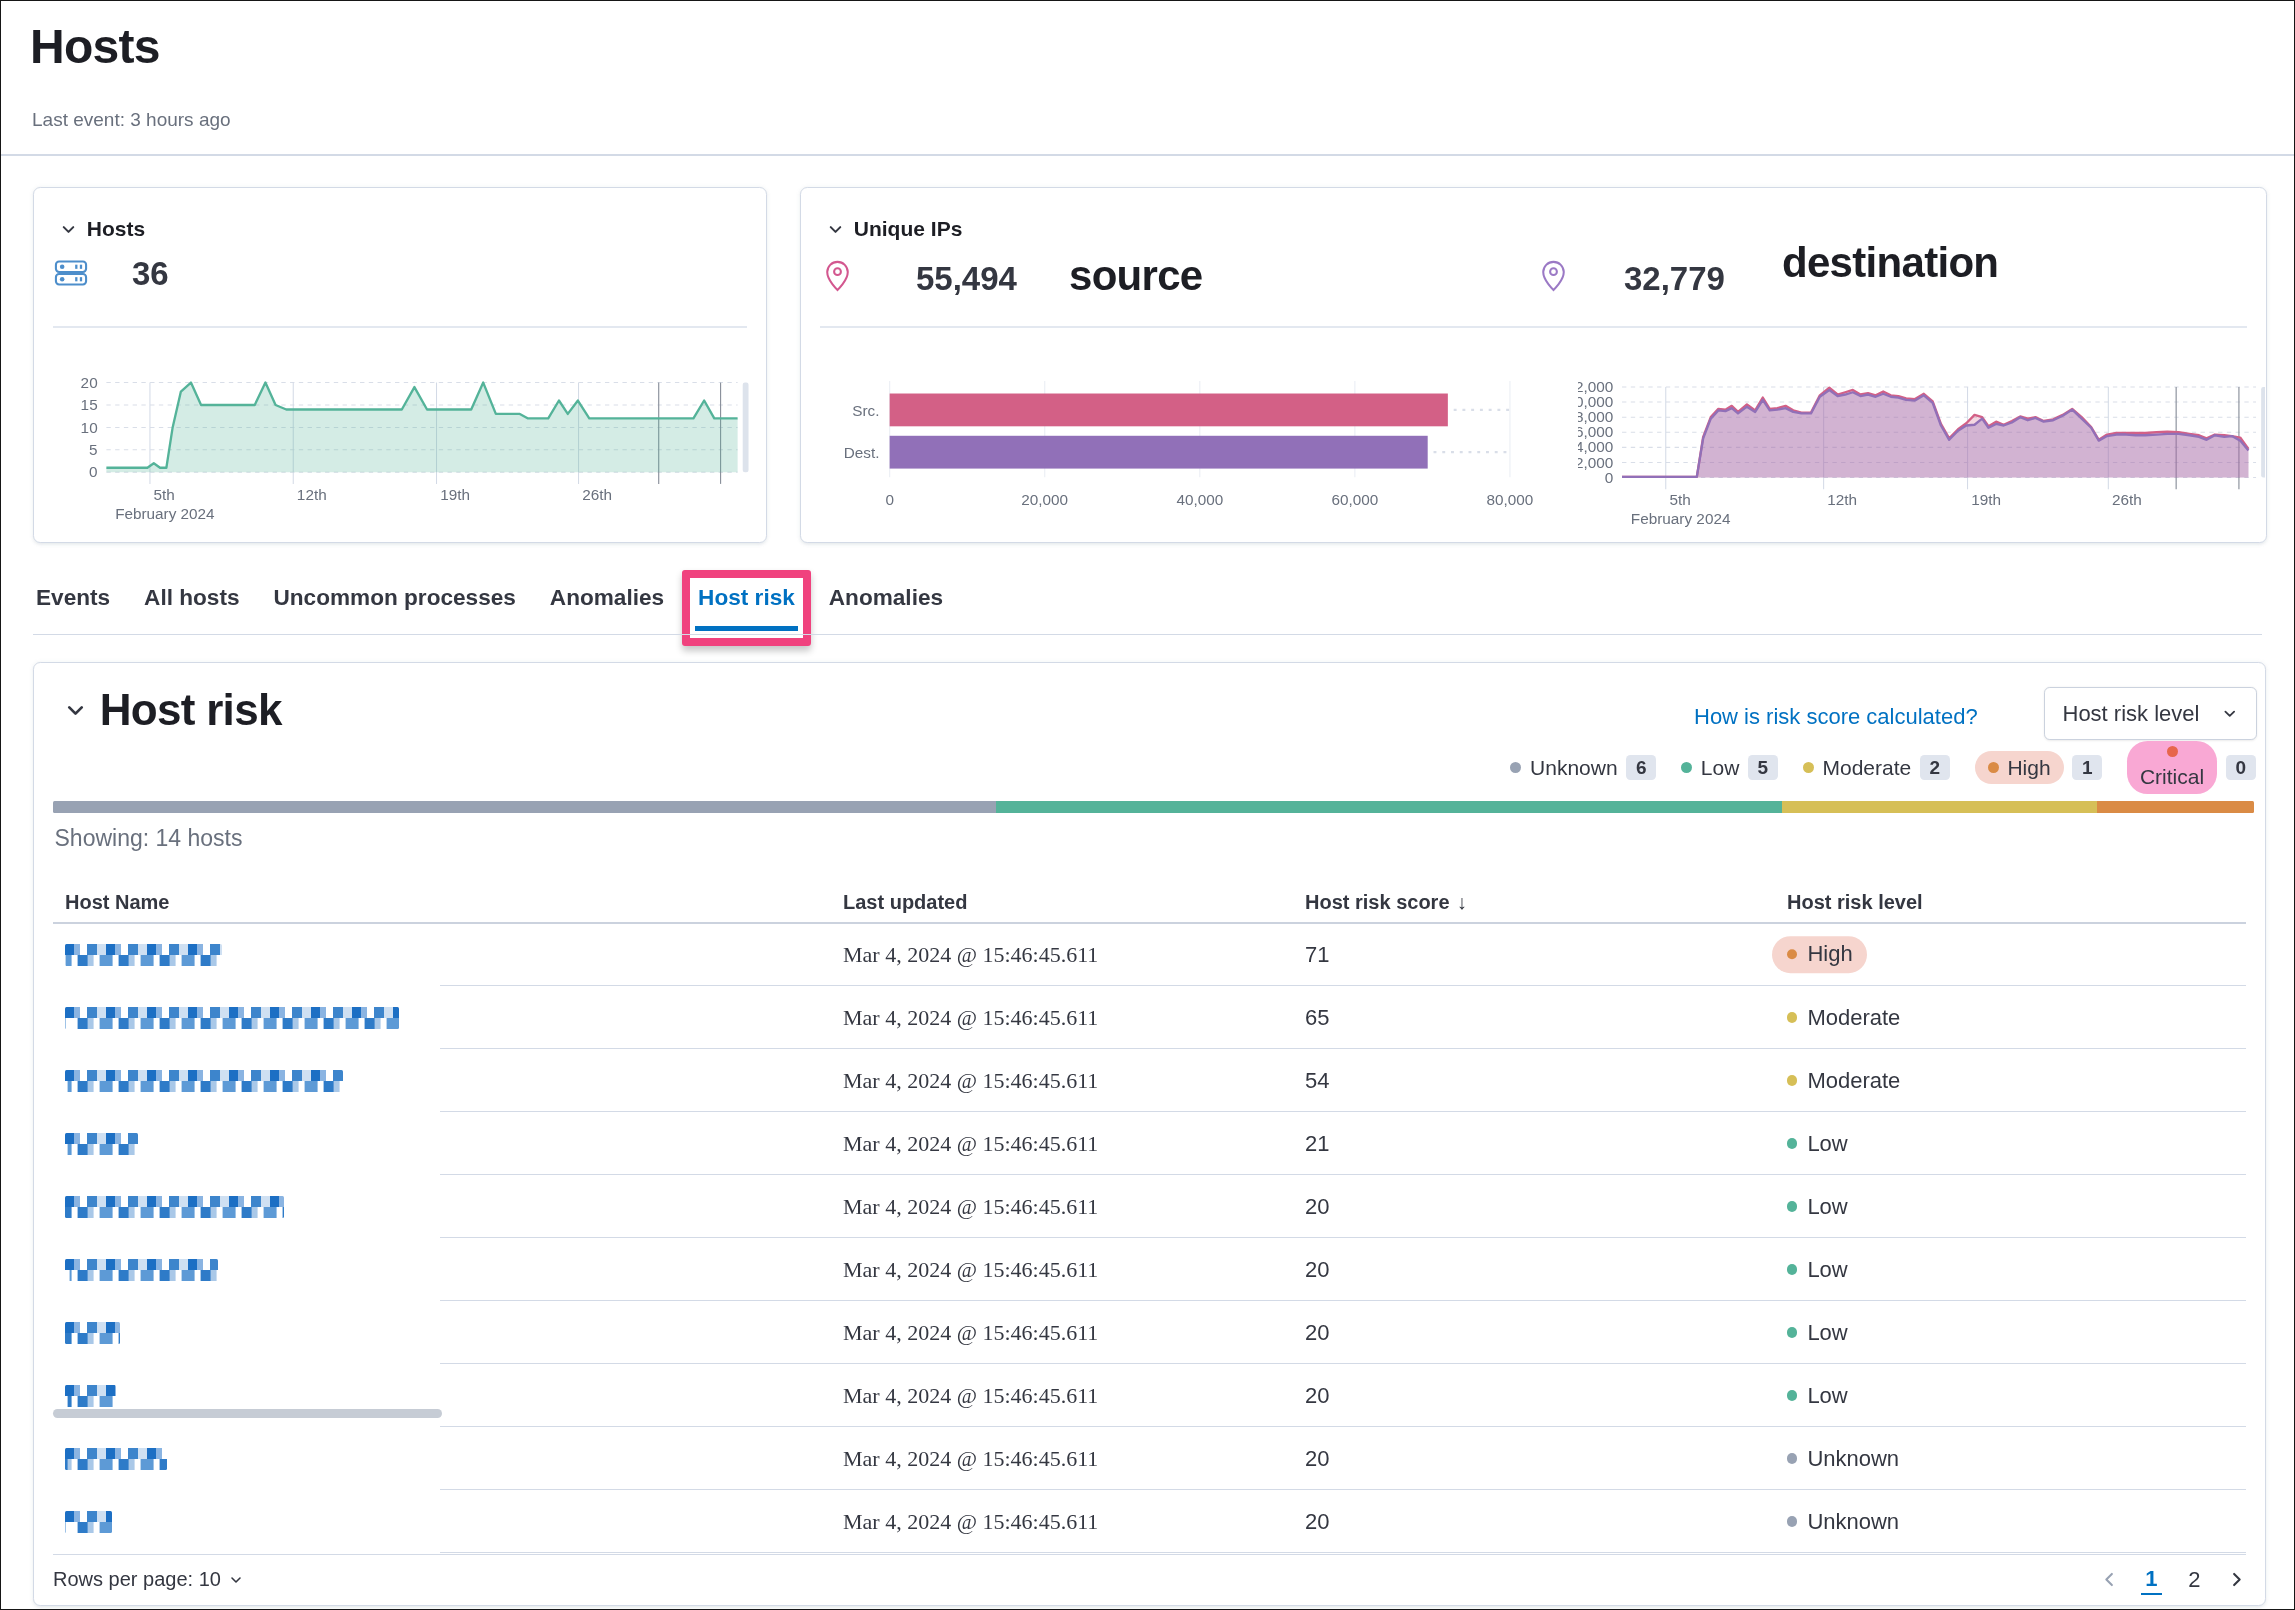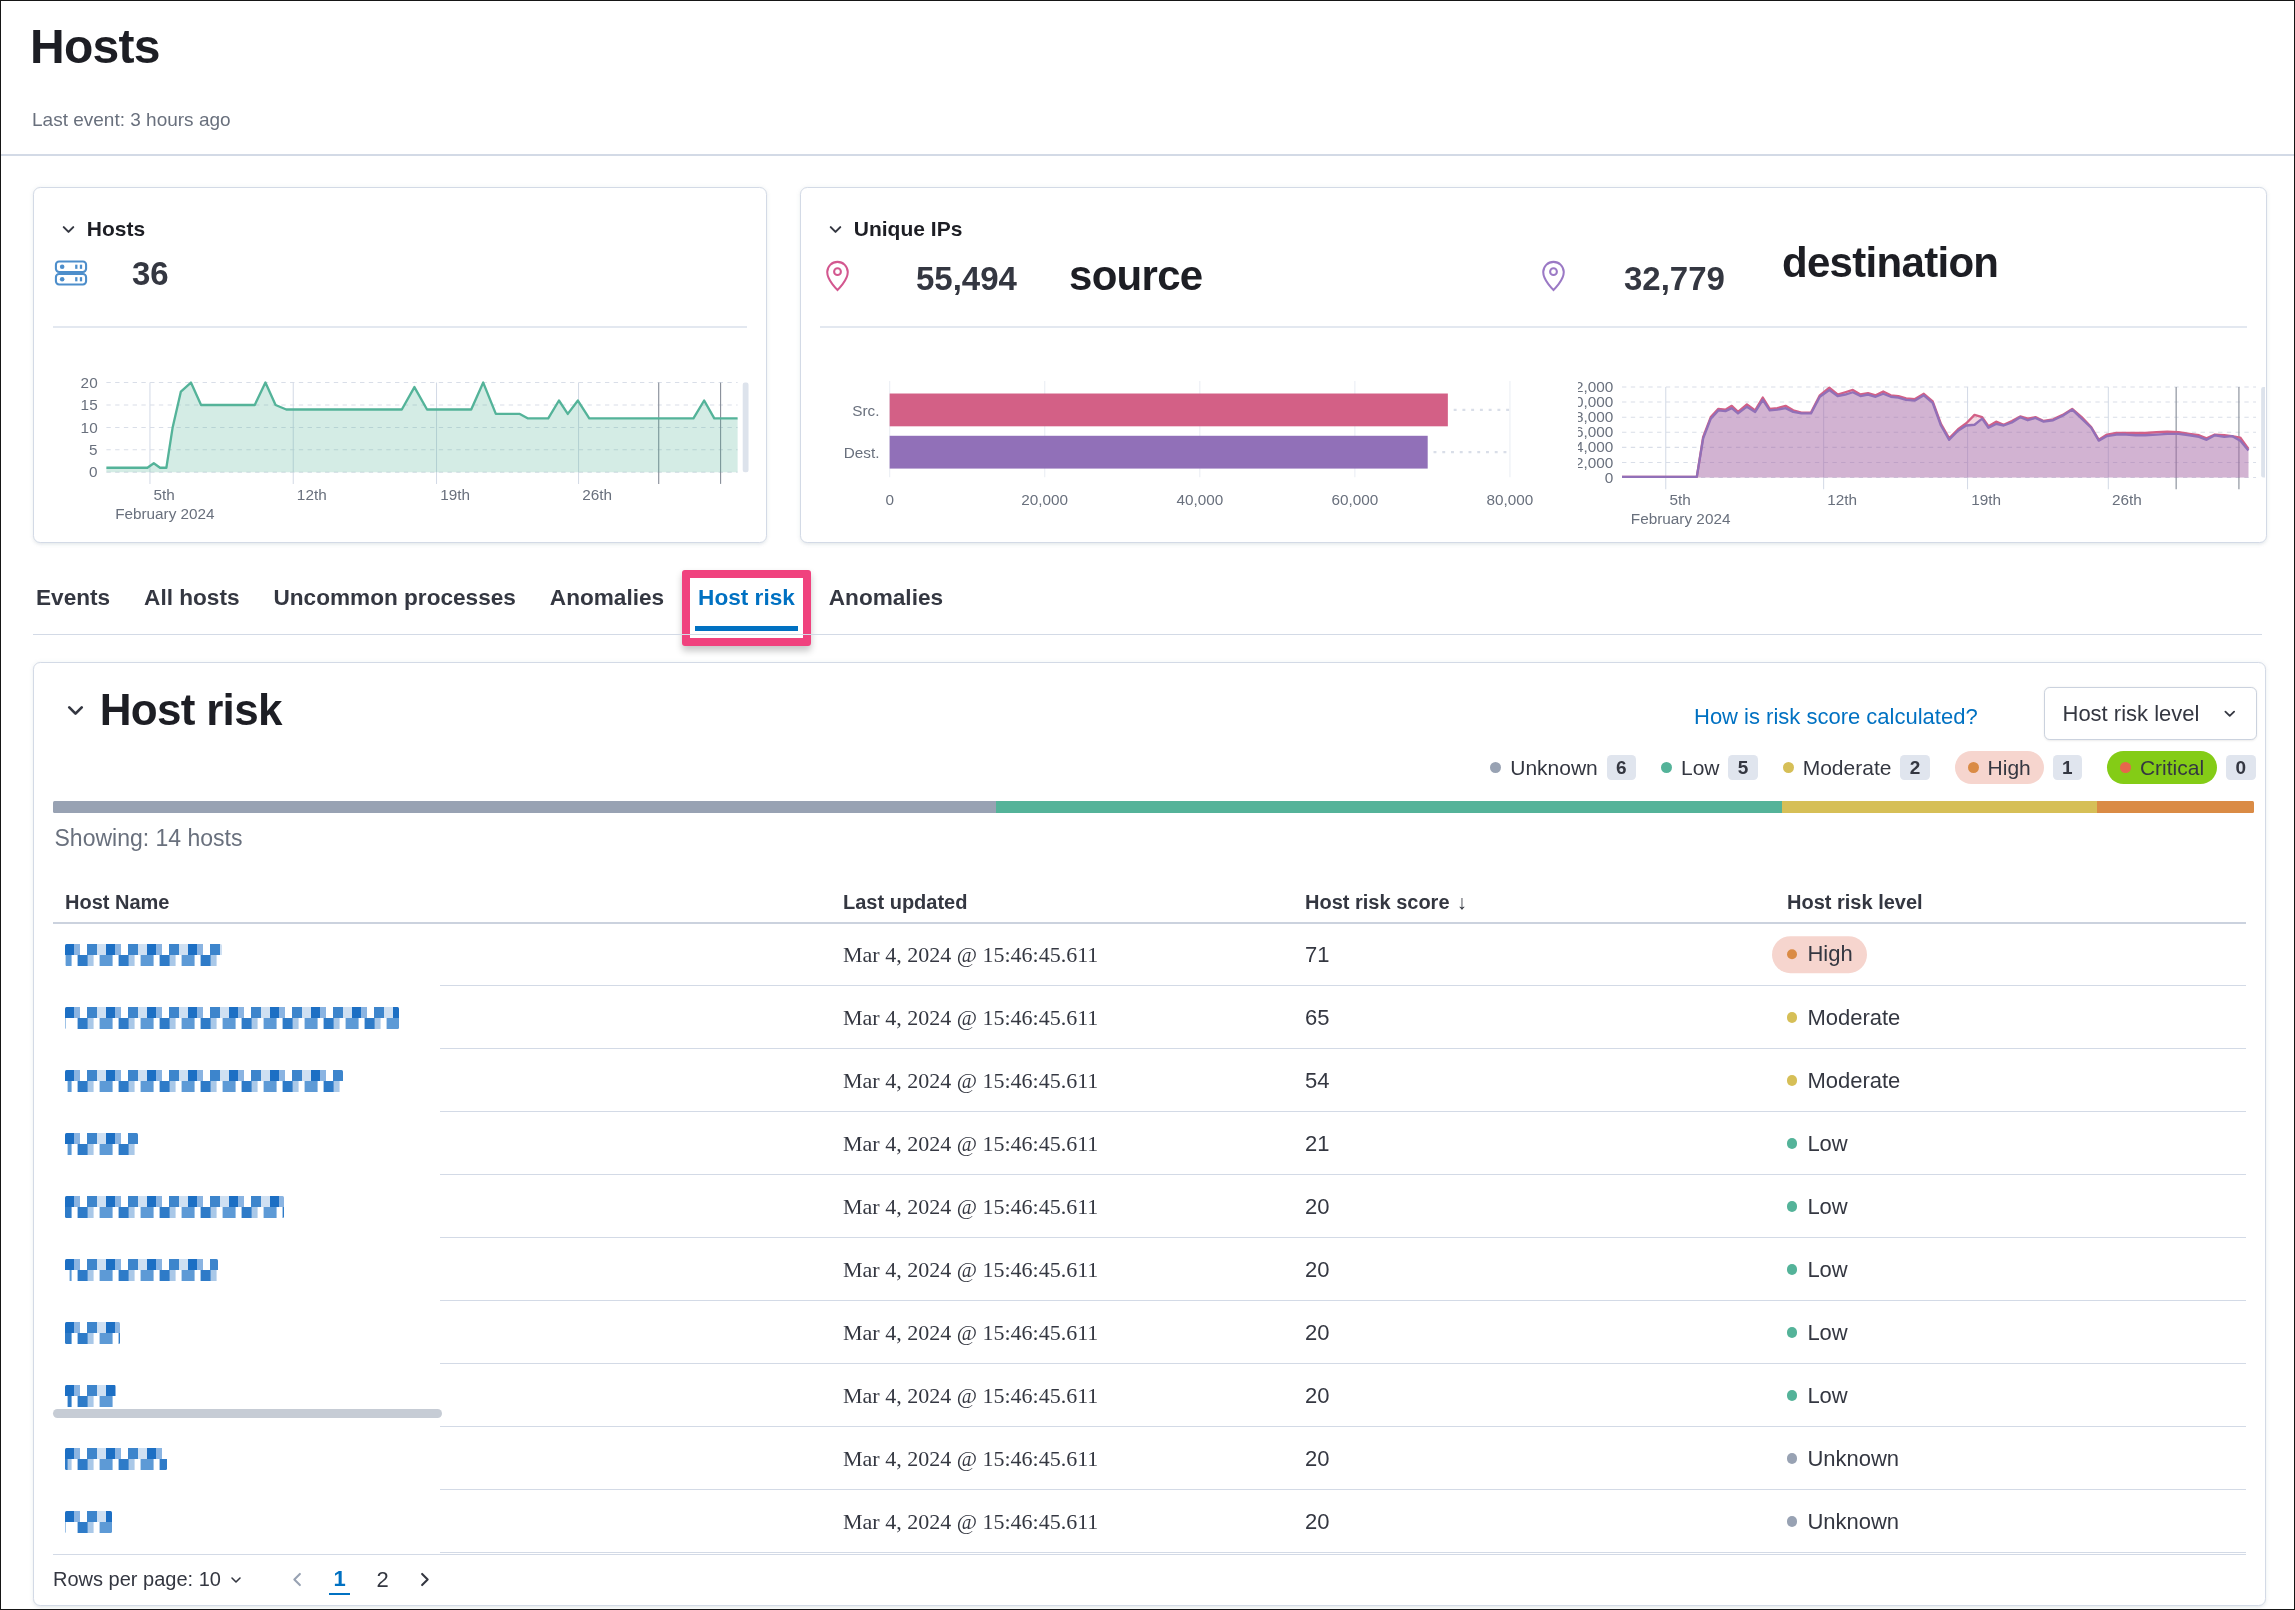--- a/index.html
+++ b/index.html
@@ -61,21 +61,21 @@
   .redact{height:22px; border-radius:1.5px;
      background-image:
        repeating-linear-gradient(90deg,#1c6fc4 0 8.8px,#8ab4e2 8.8px 14.6px,#ffffff 14.6px 22px,#3d85cc 22px 32px,#cfe0f2 32px 41px),
        repeating-linear-gradient(90deg,#ffffff 0 5.8px,#2e7bc8 5.8px 16px,#a9c8e8 16px 22px,#ffffff 22px 28px,#5d9ad6 28px 41px);
      background-size:auto 11px, auto 11px; background-position:0 0, 6.6px 11px; background-repeat:repeat-x, repeat-x;
      cursor:pointer;}
   .level-wrap{display:flex; align-items:center; gap:10.2px;}
   .level-pill{background:#f6d5ce; border-radius:20.5px; padding:5.8px 14.6px; margin-left:-14.6px;}
   .hscroll-thumb{left:19px; top:746px; width:389px; height:8.8px; border-radius:4.4px; background:#98a2b3; opacity:.55; cursor:grab;}
   .tfoot-border{left:19px; right:19px; top:891px; height:0.7px; background:#d3dae6;}
-  .tfoot{left:19px; right:19px; top:891px; bottom:0; display:flex; align-items:center; gap:44px;}
+  .tfoot{left:19px; right:19px; top:891px; bottom:0; display:flex; align-items:center; justify-content:space-between;gap:44px;}
   .rpp{display:flex; align-items:center; gap:7.3px; font-size:20px; color:#343741; cursor:pointer;}
   .pager{display:flex; align-items:center; gap:22px; font-size:22px;}
   .pg-num{cursor:pointer; color:#343741; padding:1.5px 4.4px;}
   .pg-num.active{color:#0071c2; font-weight:700; border-bottom:2.9px solid #0071c2;}
   .pg-chev{width:19px; height:19px; cursor:pointer;}
   svg text{font-family:"Liberation Sans","DejaVu Sans",sans-serif;}
 </style>
 </head>
 <body>
 
@@ -252,21 +252,21 @@
           <span class="count-badge">2</span>
         </div>
         <div class="legend-item">
           <span class="legend-chip" style="background: rgb(246, 213, 206);">
             <span class="dot" style="background: rgb(218, 139, 69);"></span>
             <span>High</span>
           </span>
           <span class="count-badge">1</span>
         </div>
         <div class="legend-item">
-          <span class="legend-chip" style="background: #84cc16;">
+          <span class="legend-chip" style="background: #f9a8d4; flex-direction: column;">
             <span class="dot" style="background: rgb(231, 102, 76);"></span>
             <span>Critical</span>
           </span>
           <span class="count-badge">0</span>
         </div>
       </div>
     <div class="abs seg-bar" id="seg-bar">
         <div class="seg" style="width: 42.8571%; background: rgb(152, 162, 179);"></div>
         <div class="seg" style="width: 35.7143%; background: rgb(84, 179, 153);"></div>
         <div class="seg" style="width: 14.2857%; background: rgb(214, 191, 87);"></div>

